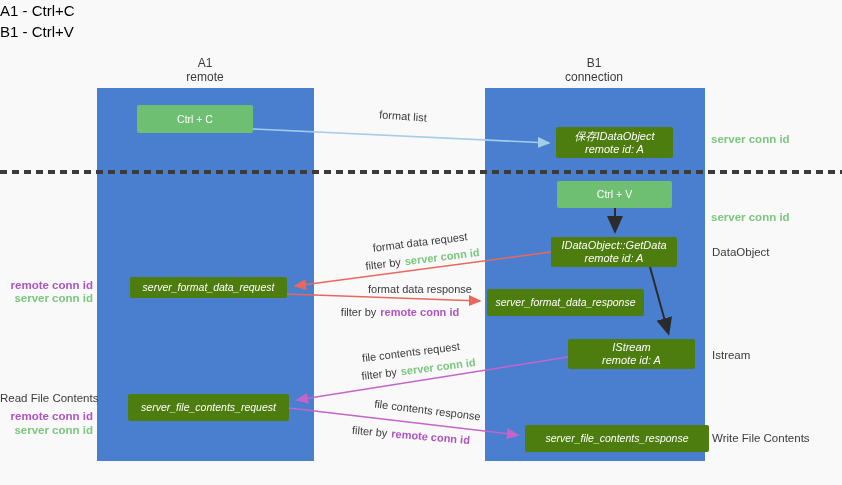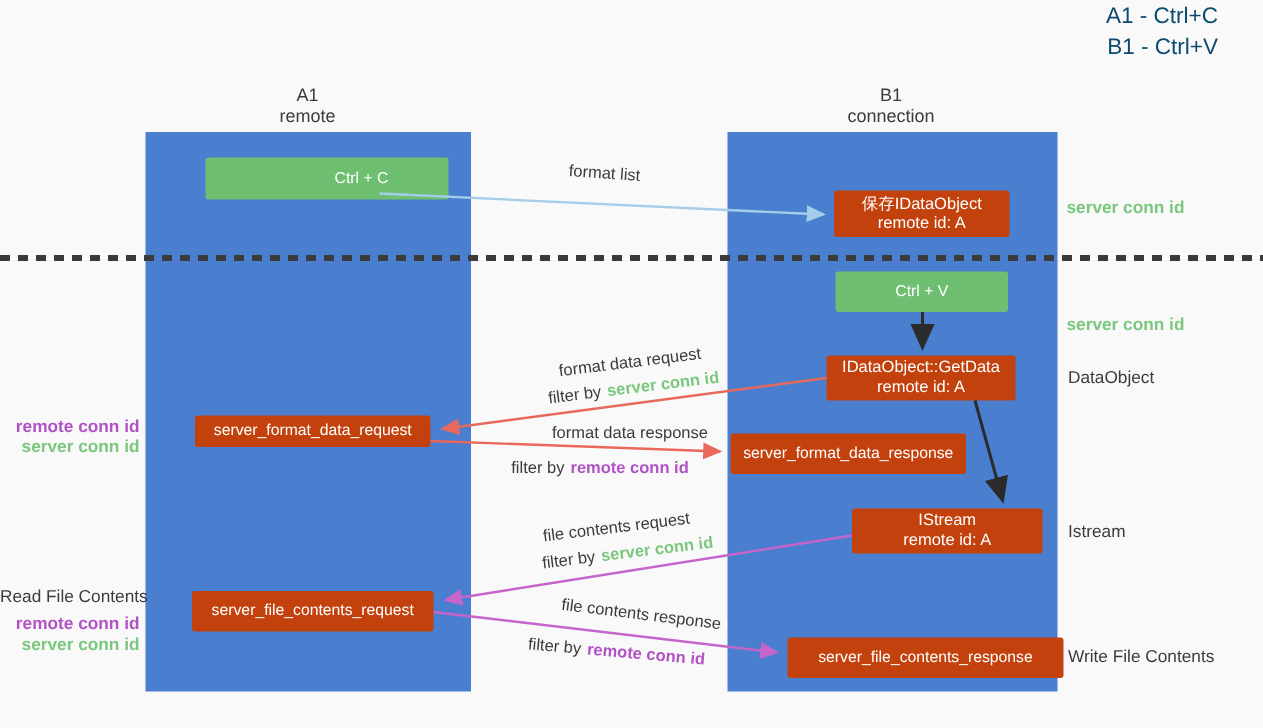--- a/index.html
+++ b/index.html
@@ -1,31 +1,31 @@
 <!DOCTYPE html>
 <html><head>
 <meta charset="utf-8">
 <style>
   html,body{margin:0;padding:0;background:#f9f9f9;}
   .canvas{position:relative;width:842px;height:485px;background:#f9f9f9;
     font-family:"Liberation Sans",sans-serif;overflow:hidden;color:#3b3b3b;}
-  .title{position:absolute;left:0;top:9;width:812px;text-align:right;
-    font-size:15px;line-height:21px;color:#0c4a6e;}
+  .title{position:absolute;left:0;top:9;width:812px;text-align:left;
+    font-size:15px;line-height:21px;color:#000000;}
   .col-header{position:absolute;width:120px;text-align:center;font-size:12px;line-height:14px;}
   .col{position:absolute;top:88px;height:373px;background:#4a7fd0;}
   .col-a{left:97px;width:217px;}
   .col-b{left:485px;width:220px;}
   .dashline{position:absolute;left:0;top:170px;width:842px;height:4px;
     background:repeating-linear-gradient(to right,#3b3b3b 0 7px,transparent 7px 12px);}
   .node{position:absolute;display:flex;flex-direction:column;align-items:center;
     justify-content:center;color:#fff;text-align:center;border-radius:2px;
     font-size:11px;line-height:13px;white-space:nowrap;}
   .node.single{font-size:10.5px;}
   .green{background:#6fbf72;}
-  .orange{background:#c2410c;}
+  .orange{background:#4d7c0f;font-style:italic;}
   .arrows{position:absolute;left:0;top:0;pointer-events:none;}
   .lbl{position:absolute;font-size:11px;color:#3b3b3b;white-space:nowrap;text-align:center;}
   .c-green{color:#7ac77d;font-weight:bold;}
   .c-purple{color:#b153c5;font-weight:bold;}
   .side-left{position:absolute;left:0;width:93px;text-align:right;font-size:11.5px;white-space:nowrap;}
   .side-right{position:absolute;font-size:11.5px;white-space:nowrap;}
   .rot-n7{transform:rotate(-7deg);}
   .rot-p7{transform:rotate(7deg);}
   .rot-p5{transform:rotate(5deg);}
   .rot-p4{transform:rotate(4deg);}
@@ -48,21 +48,21 @@
   <div class="col-header" style="left:534px;top:56px;text-align:center;">
     <div>B1</div>
     <div>connection</div>
   </div>
 
   <div class="col col-a"></div>
   <div class="col col-b"></div>
 
   <div class="dashline"></div>
 
-  <div class="node green single" style="left:137px;top:105px;width:116px;height:28px;padding-left:46px;">
+  <div class="node green single" style="left:137px;top:105px;width:116px;height:28px;">
     <span>Ctrl + C</span>
   </div>
 
   <div class="node orange" style="left:556px;top:127px;width:117px;height:31px;">
     <span>保存IDataObject</span>
     <span>remote id: A</span>
   </div>
 
   <div class="node green single" style="left:557px;top:181px;width:115px;height:27px;text-align:right;">
     <span>Ctrl + V</span>

